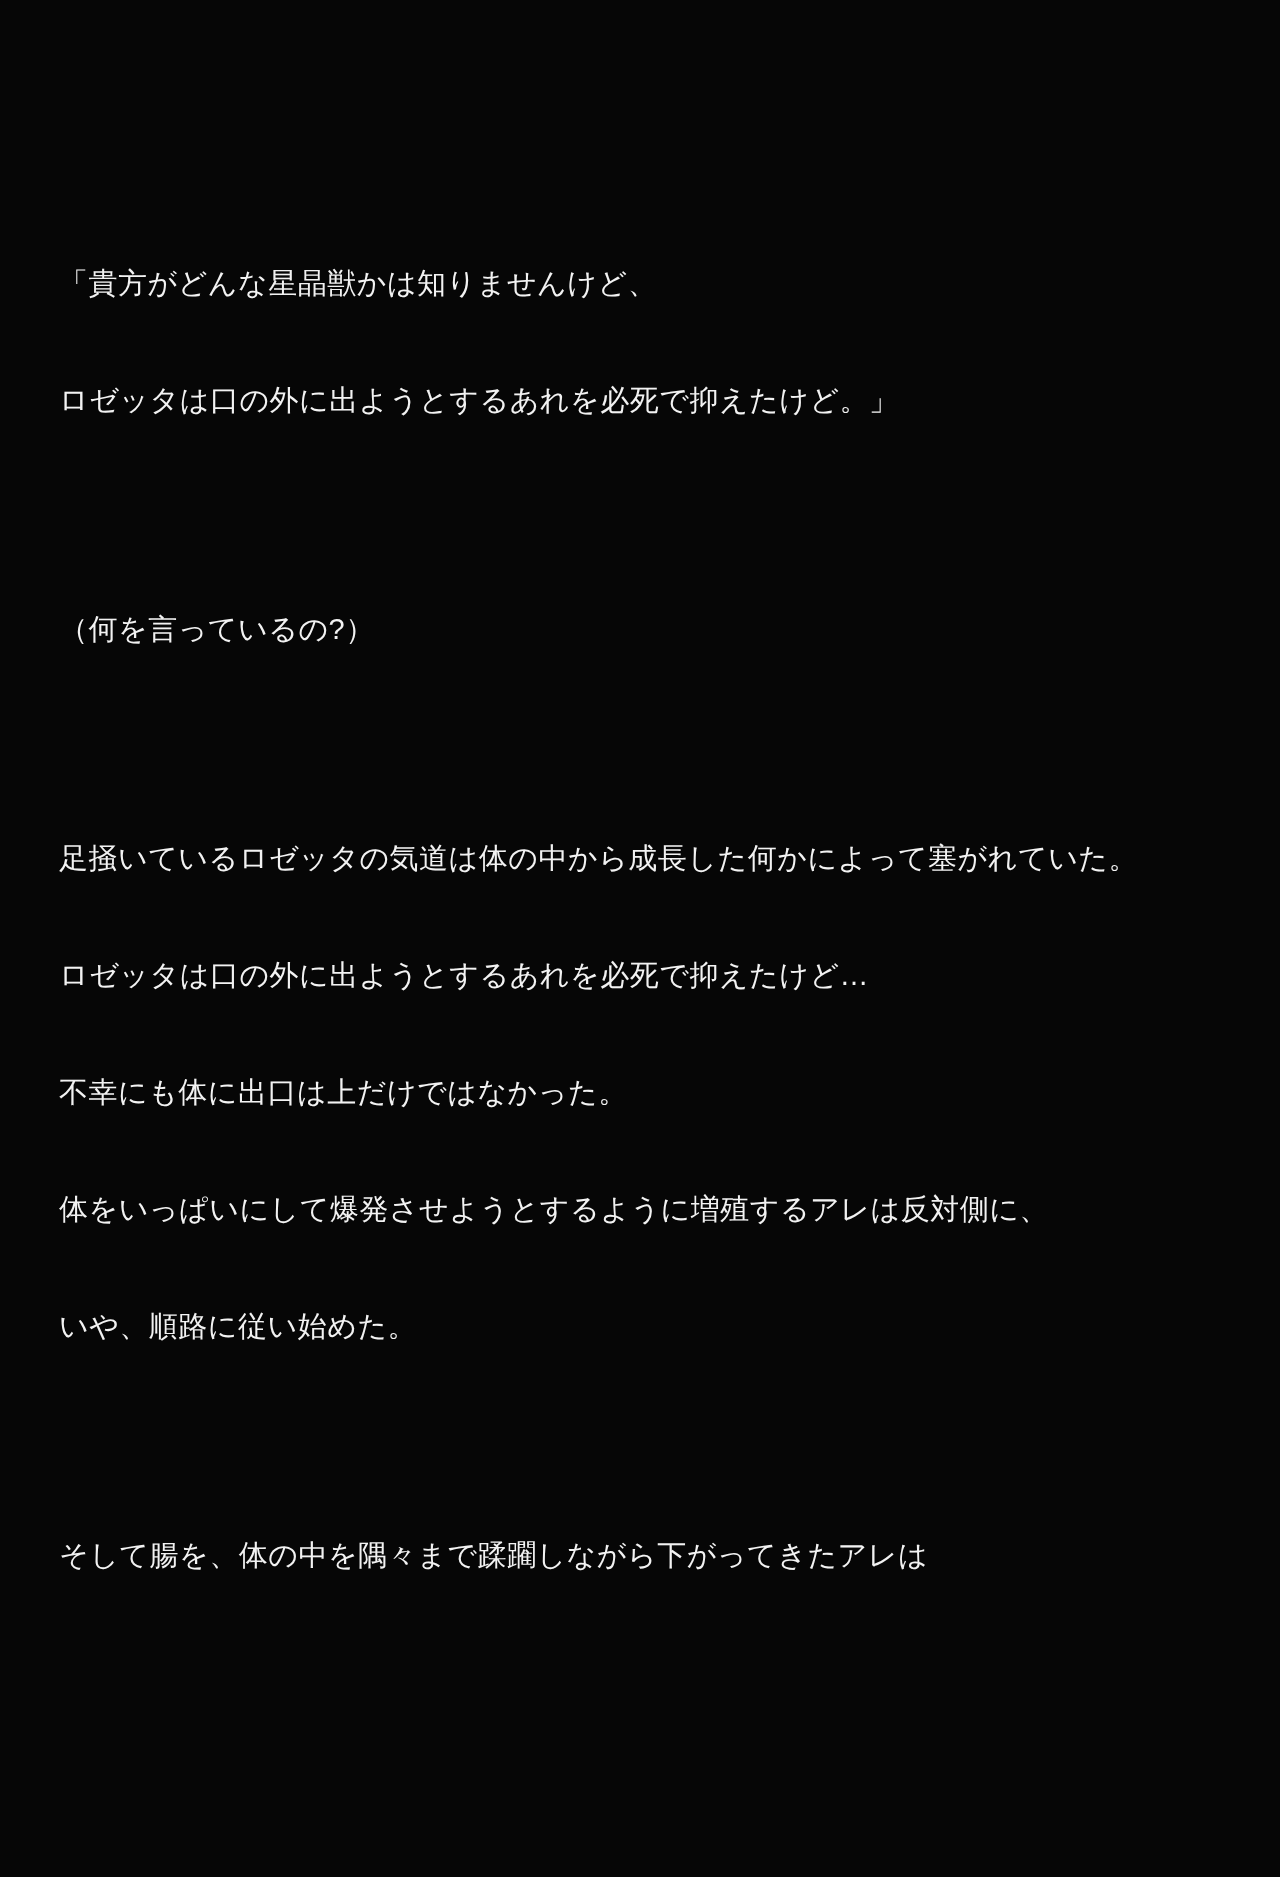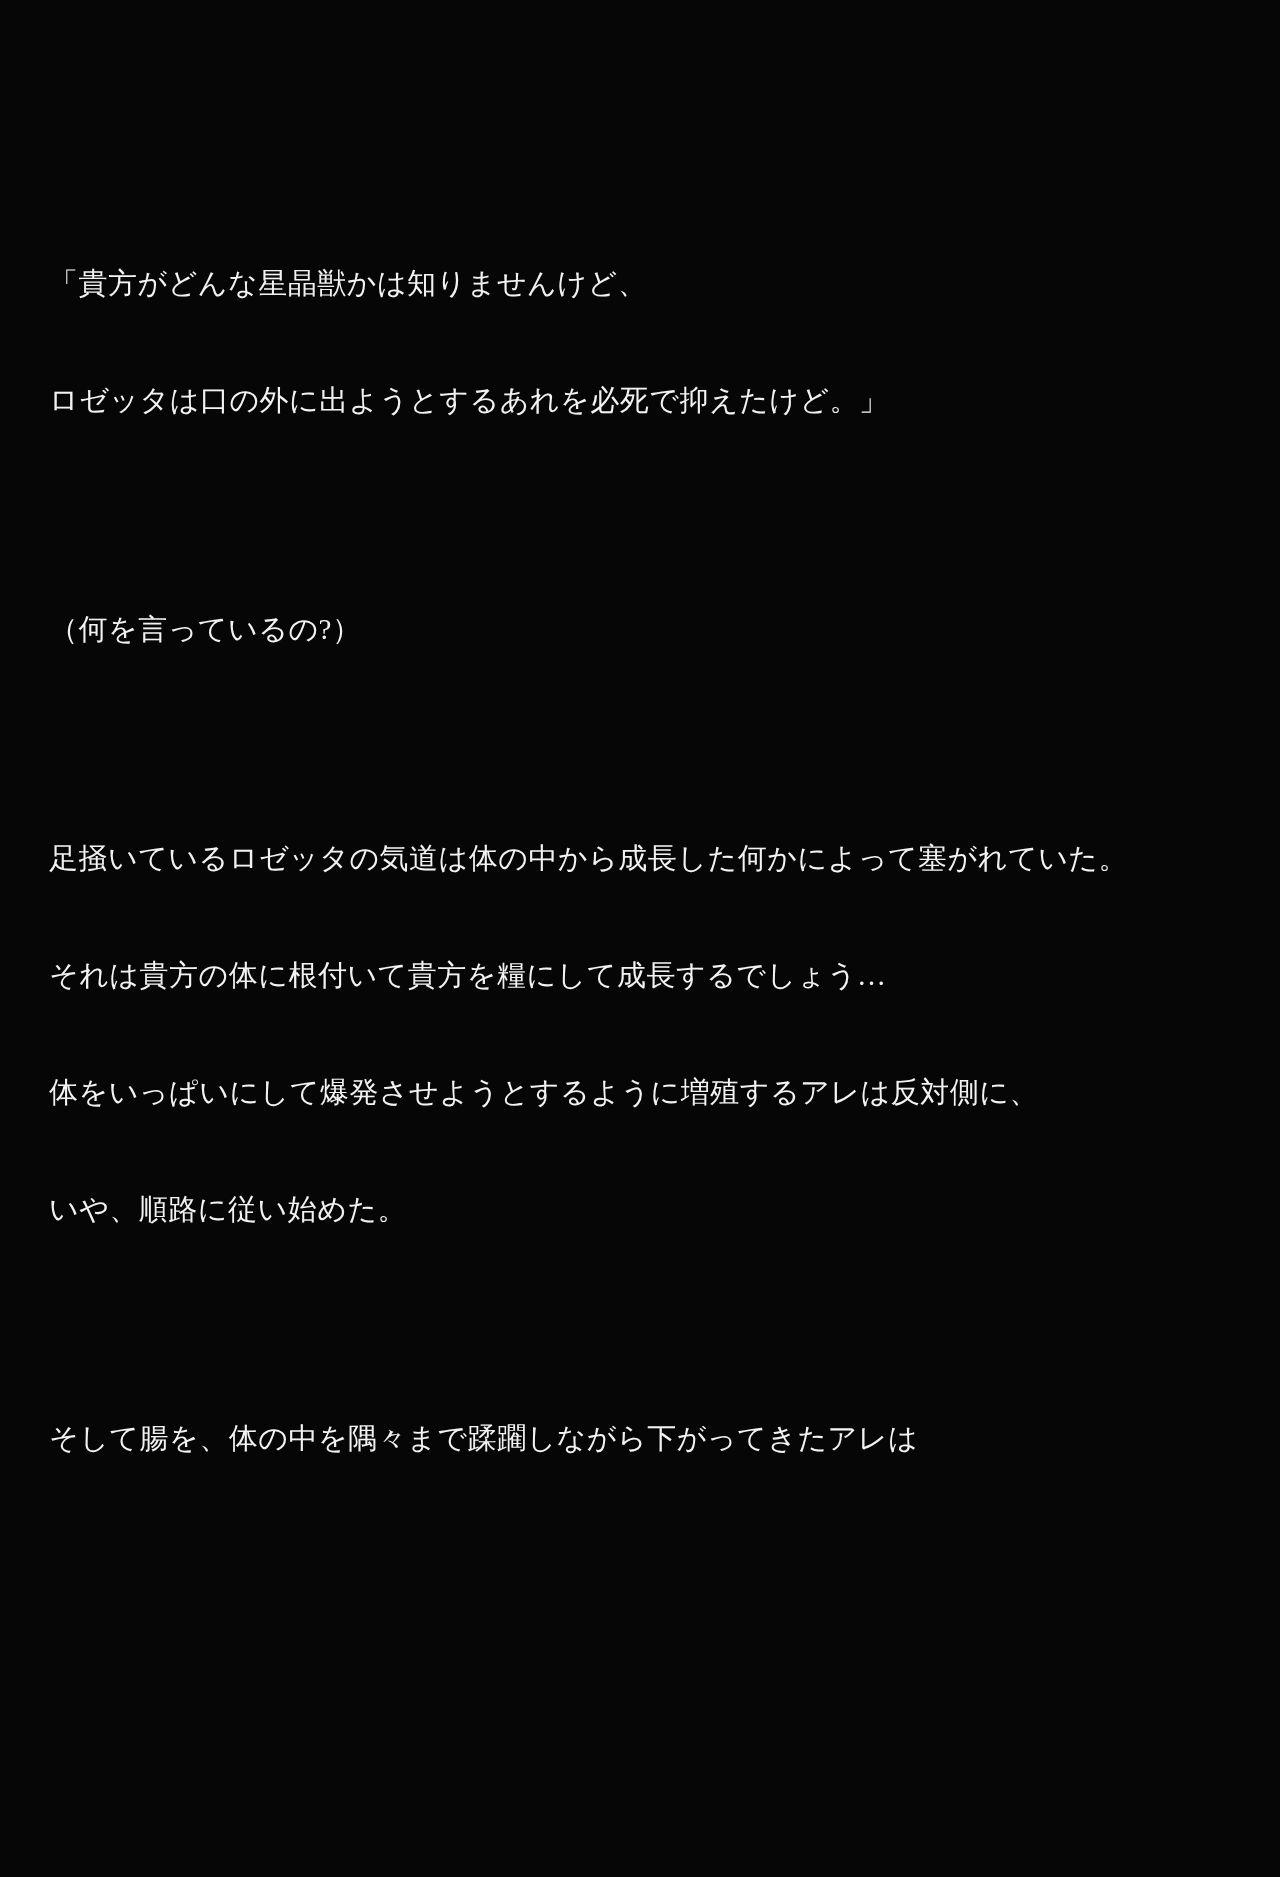--- a/index.html
+++ b/index.html
@@ -16,26 +16,25 @@
     font-family: "Liberation Sans", "DejaVu Sans", sans-serif;
   }
   .content {
     position: absolute;
     left: 49px;
     top: 186px;
     right: 36px;
     color: #f2f2f2;
   }
   .para {
-    margin: 0 0 34px 0;
+    margin: 0 0 34px 10px;
     font-size: 29px;
     line-height: 39px;
     letter-spacing: 0.5px;
     white-space: pre-wrap;
-    font-family: Liberation Serif, serif;
   }
   .para .line {
     display: block;
   }
 </style>
 </head>
 <body>
 
 <div class="page">
   <div class="content">
@@ -44,21 +43,22 @@
       <span class="line">「貴方がどんな星晶獣かは知りませんけど、</span>
       <span class="line">ロゼッタは口の外に出ようとするあれを必死で抑えたけど。」</span>
     </div>
 
     <div class="para">
       <span class="line">（何を言っているの?）</span>
     </div>
 
     <div class="para">
       <span class="line">足掻いているロゼッタの気道は体の中から成長した何かによって塞がれていた。</span>
-      <span class="line">それは貴方の体に根付いて貴方を糧にして成長するでしょう…</span>
+      <span class="line">ロゼッタは口の外に出ようとするあれを必死で抑えたけど…</span>
+      <span class="line">不幸にも体に出口は上だけではなかった。</span>
       <span class="line">体をいっぱいにして爆発させようとするように増殖するアレは反対側に、</span>
       <span class="line">いや、順路に従い始めた。</span>
     </div>
 
     <div class="para">
       <span class="line">そして腸を、体の中を隅々まで蹂躙しながら下がってきたアレは</span>
       
     </div>
 
   </div>

